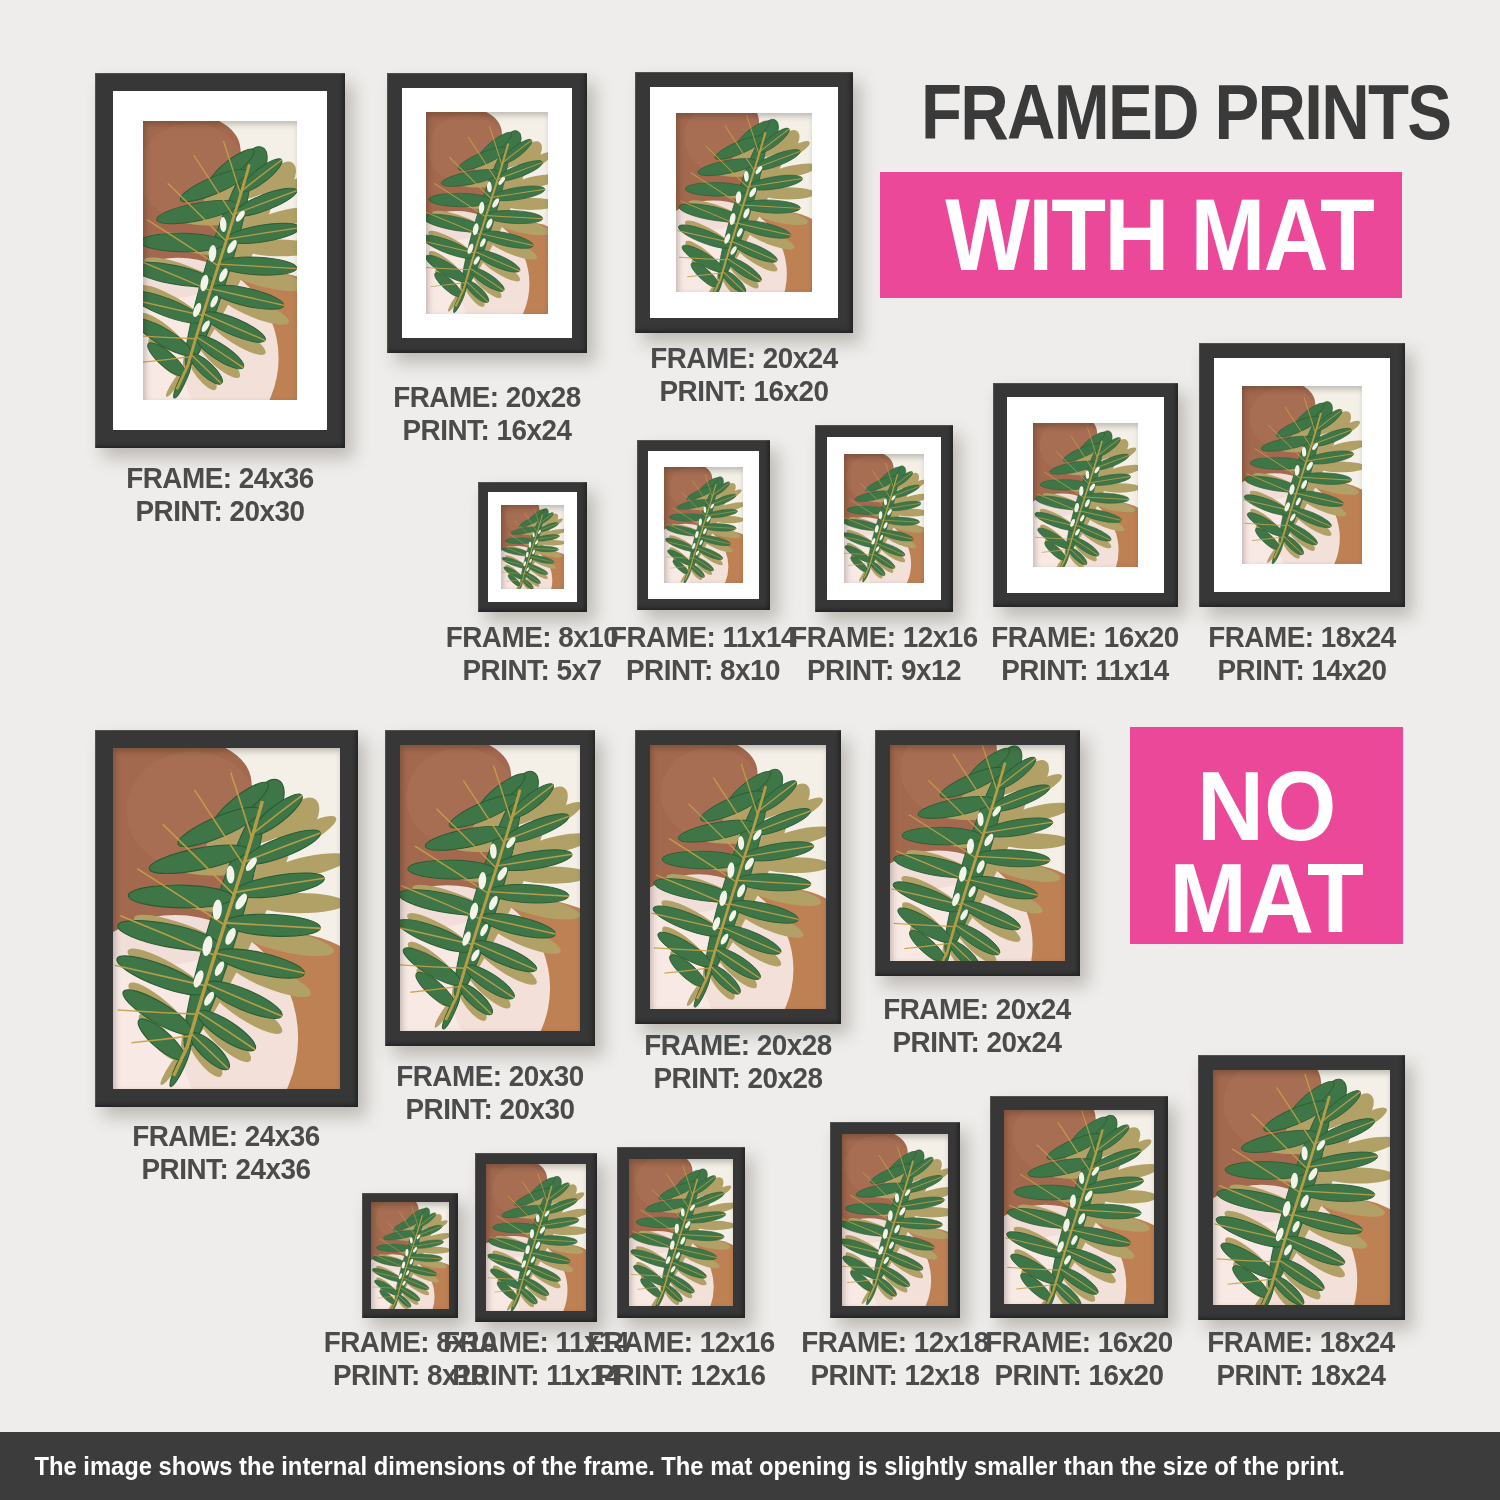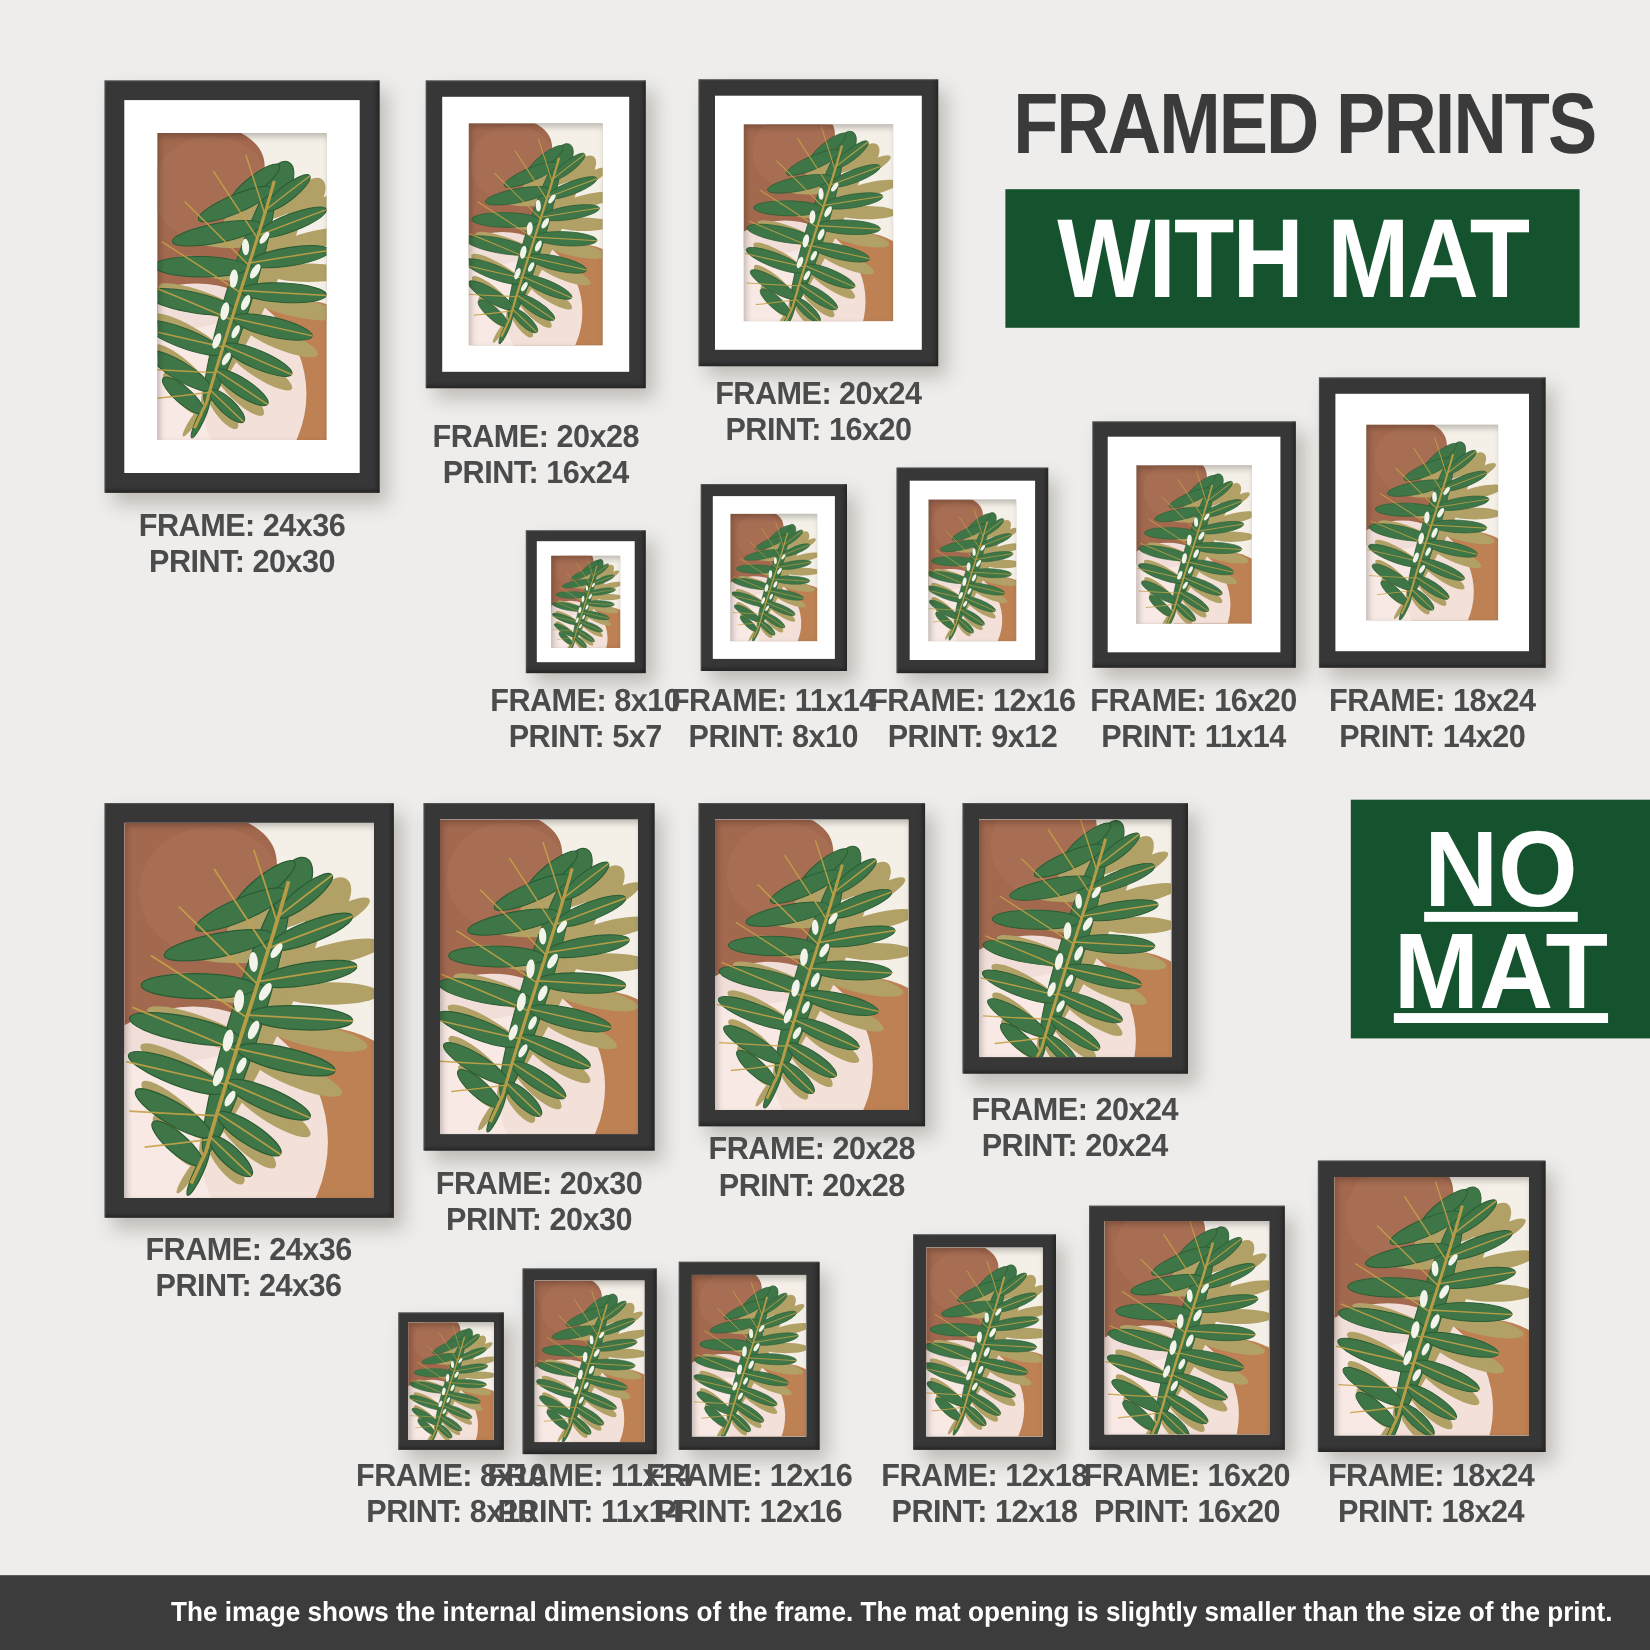--- a/index.html
+++ b/index.html
@@ -36,36 +36,36 @@
   }
   .title{
     position:absolute;left:878px;top:60px;width:524px;height:104px;
     display:flex;align-items:center;justify-content:flex-start;
   }
   .title span{
     font-weight:bold;font-size:78px;color:#3a3a3a;white-space:nowrap;
     letter-spacing:-2px;transform:scaleX(.86);
   }
   .banner{
-    position:absolute;background:#14532d;color:#ffffff;
-    display:flex;align-items:center;justify-content:center;margin-left:34px;
+    position:absolute;background:#ec4899;color:#ffffff;
+    display:flex;align-items:center;justify-content:flex-end;
   }
   .banner-withmat{left:880px;top:172px;width:522px;height:126px;}
   .banner-withmat span{
     font-weight:bold;font-size:102px;white-space:nowrap;
     letter-spacing:-2px;transform:scaleX(.88);line-height:1;
   }
-  .banner-nomat{left:1194px;top:727px;width:273px;height:217px;flex-direction:column;text-decoration:underline;}
+  .banner-nomat{left:1130px;top:727px;width:273px;height:217px;flex-direction:column;}
   .banner-nomat span{
     font-weight:bold;font-size:98px;line-height:92px;
     letter-spacing:0px;transform:scaleX(.95);display:block;
   }
   .footer{
     position:absolute;left:0;top:1432px;width:1500px;height:68px;
-    background:#3d3c3c;display:flex;align-items:center;justify-content:flex-end;
+    background:#3d3c3c;display:flex;align-items:center;justify-content:flex-start;
   }
   .footer span{
     color:#ffffff;font-weight:bold;font-size:25px;white-space:nowrap;
     transform:scaleX(.95);
   }
 </style>
 </head>
 <body>
 
 <svg width="0" height="0" style="position:absolute" aria-hidden="true">

